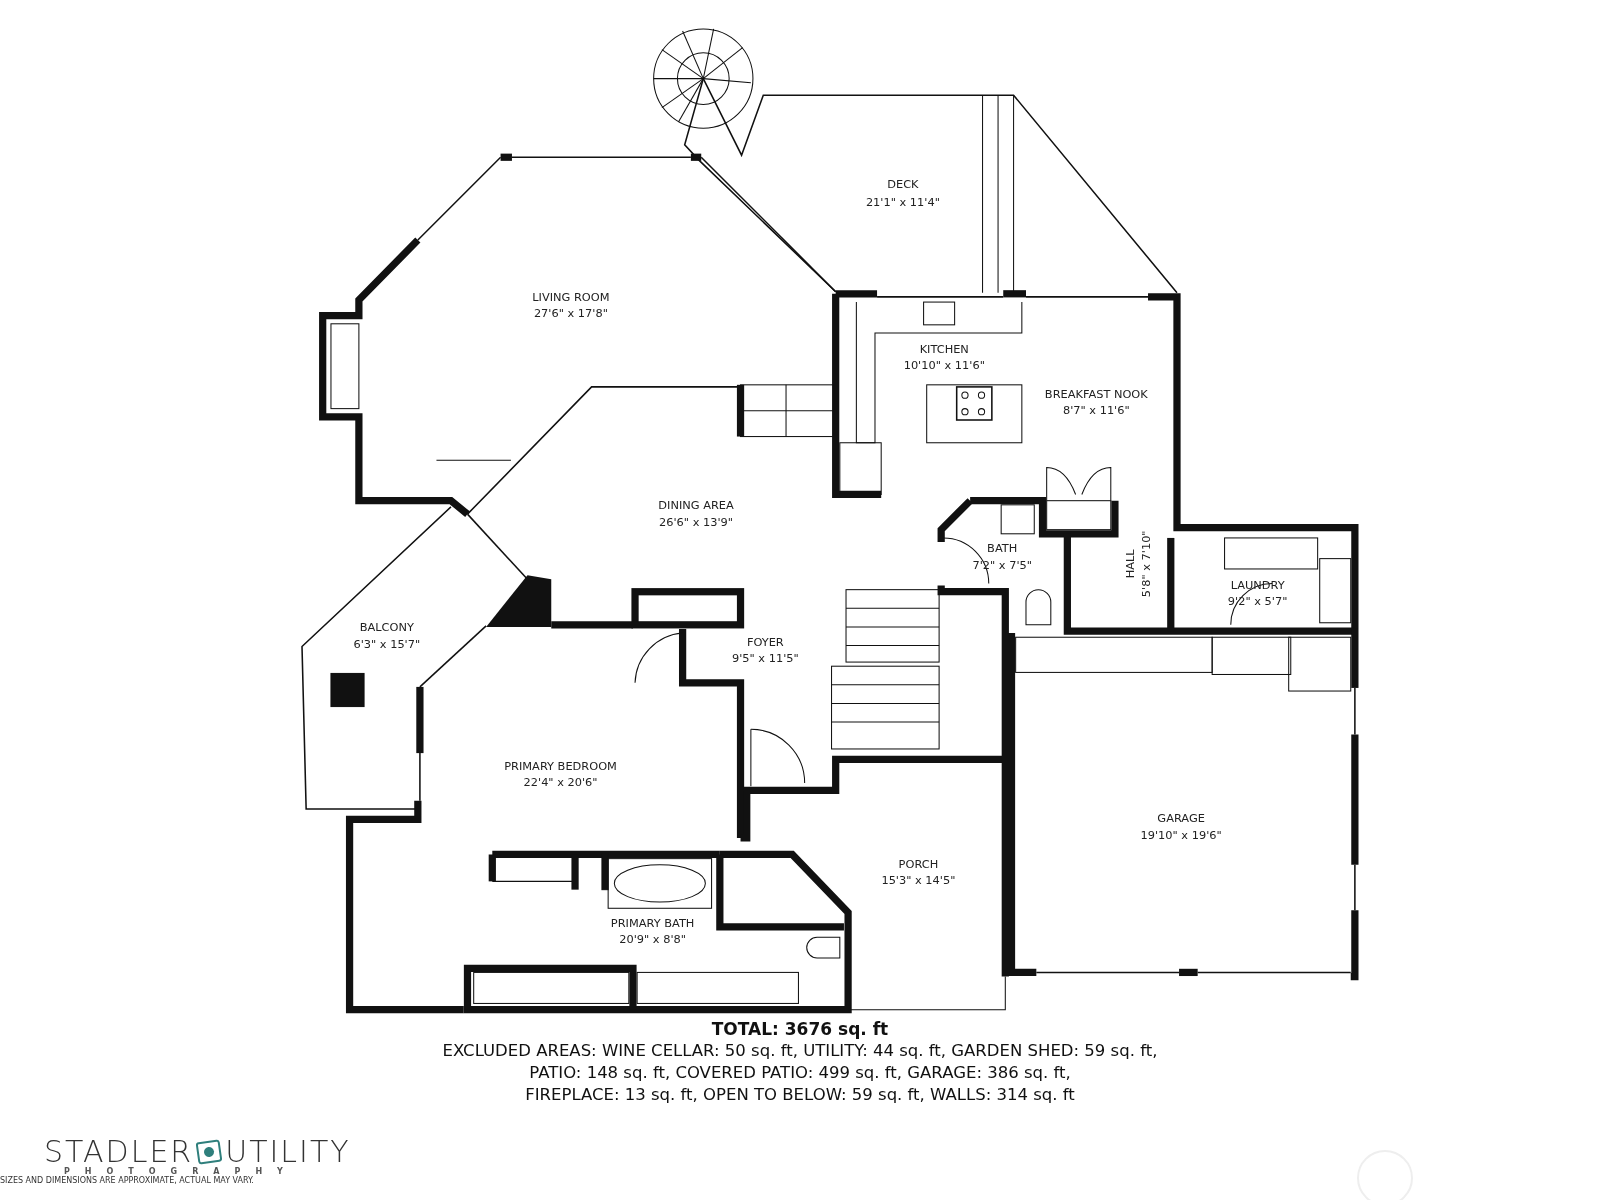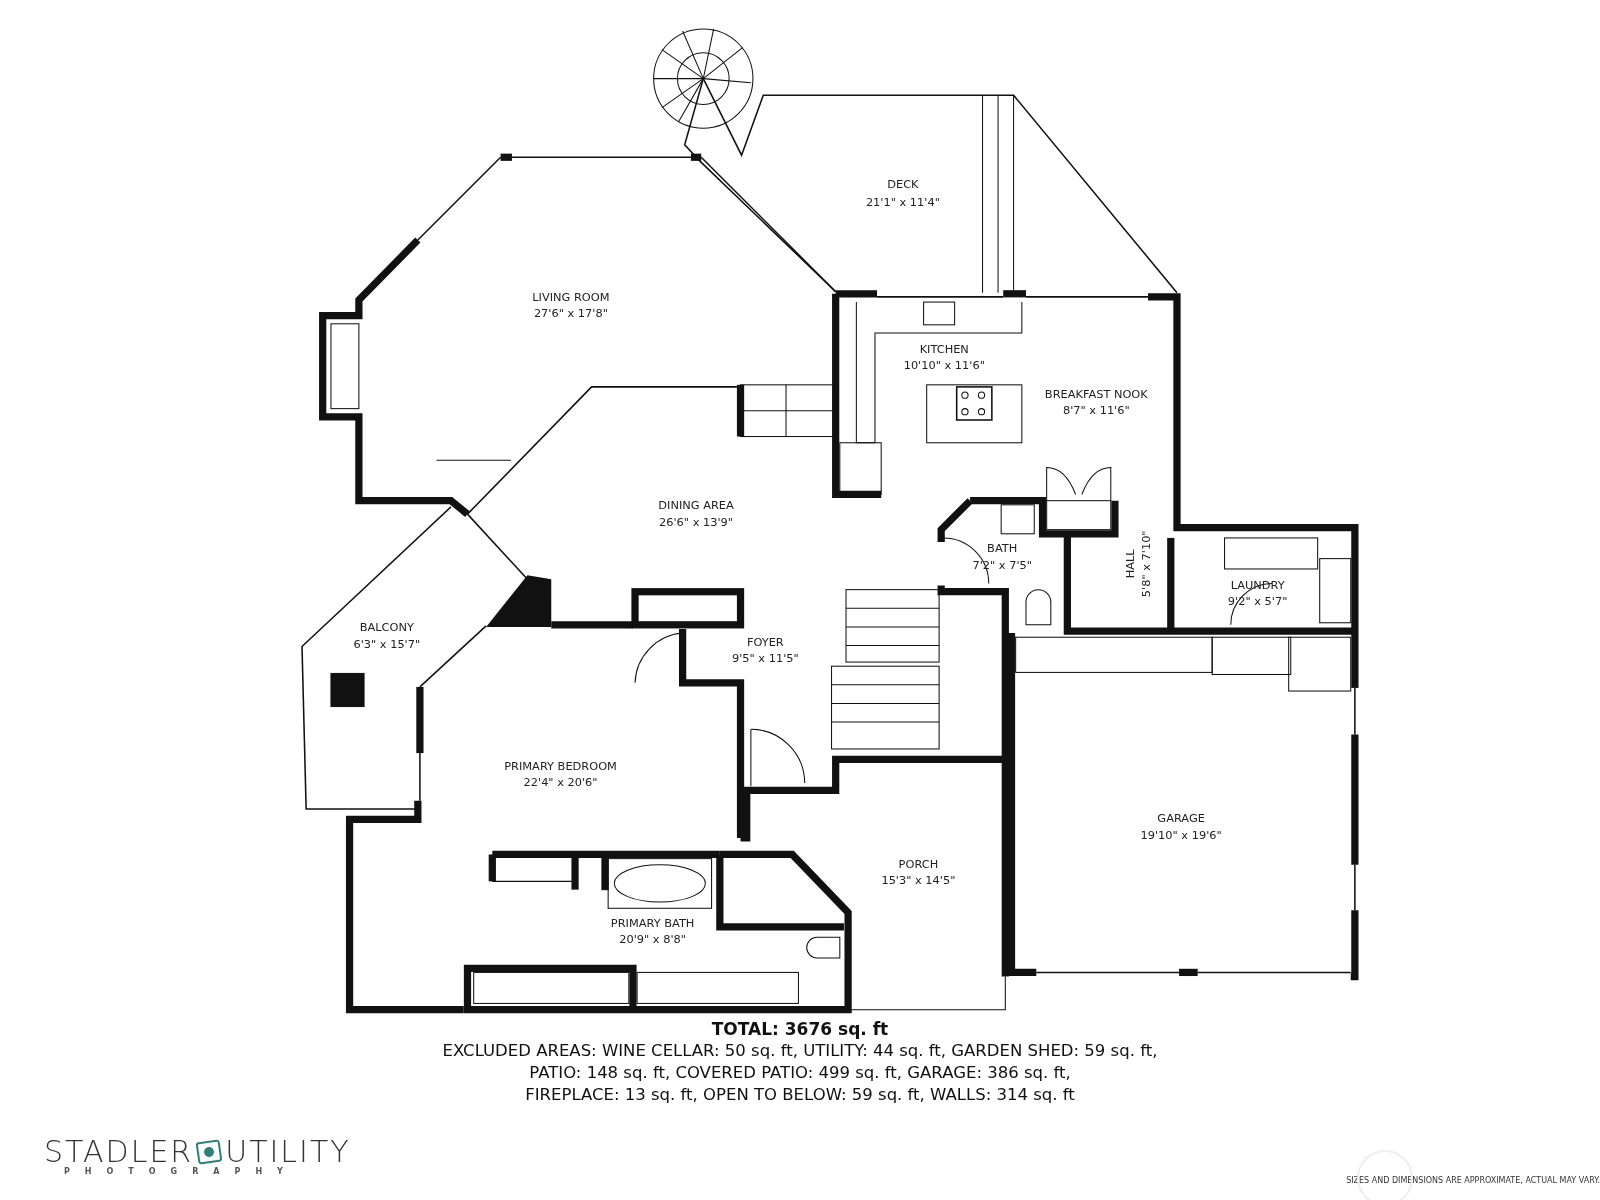--- a/index.html
+++ b/index.html
@@ -2,21 +2,21 @@
 <html><head>
 <meta charset="utf-8">
 <style>
   html,body{margin:0;padding:0;background:#fff;}
   body{width:1600px;height:1200px;overflow:hidden;position:relative;font-family:"DejaVu Sans","Liberation Sans",sans-serif;color:#222;}
   #plan{position:absolute;left:0;top:0;width:1600px;height:1200px;}
   .lbl{font-family:"DejaVu Sans",sans-serif;font-size:11px;fill:#222;text-anchor:middle;}
   .summary{position:absolute;left:0;width:1600px;top:1018px;text-align:center;font-family:"DejaVu Sans",sans-serif;color:#111;}
   .summary .total{font-size:17px;font-weight:bold;line-height:22px;text-align:center;}
   .summary .line{font-size:16.5px;line-height:22px;}
-  .disclaimer{position:absolute;left:0;width:1600px;top:1176px;text-align:right;font-size:8px;color:#333;font-family:"DejaVu Sans",sans-serif;}
+  .disclaimer{position:absolute;left:0;width:1600px;top:1176px;text-align:left;font-size:8px;color:#333;font-family:"DejaVu Sans",sans-serif;}
   .logo{position:absolute;left:44px;top:1134px;}
   .logo .brand{font-family:"DejaVu Sans",sans-serif;font-size:30px;letter-spacing:2px;color:#333;font-weight:300;display:flex;align-items:center;gap:2px;}
   .logo .cam{display:inline-block;width:20px;height:18px;border:2px solid #2f7f7c;border-radius:3px;position:relative;transform:rotate(-8deg);margin:0 2px;}
   .logo .cam::after{content:"";position:absolute;left:5px;top:4px;width:10px;height:10px;border-radius:50%;background:#2f7f7c;}
   .logo .sub{font-size:8px;letter-spacing:15px;color:#555;margin-left:20px;margin-top:-2px;font-weight:bold;}
   .watermark{position:absolute;left:1357px;top:1150px;width:52px;height:52px;border:2px solid #eee;border-radius:50%;}
 </style>
 </head>
 <body>
 

